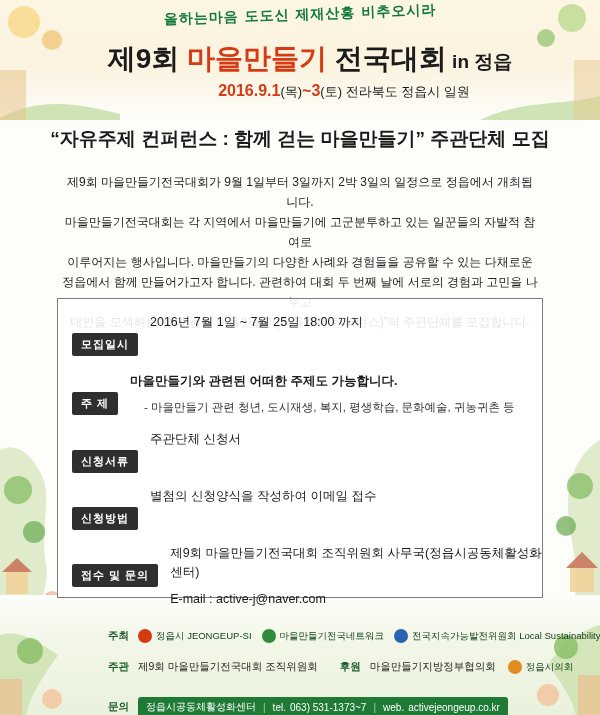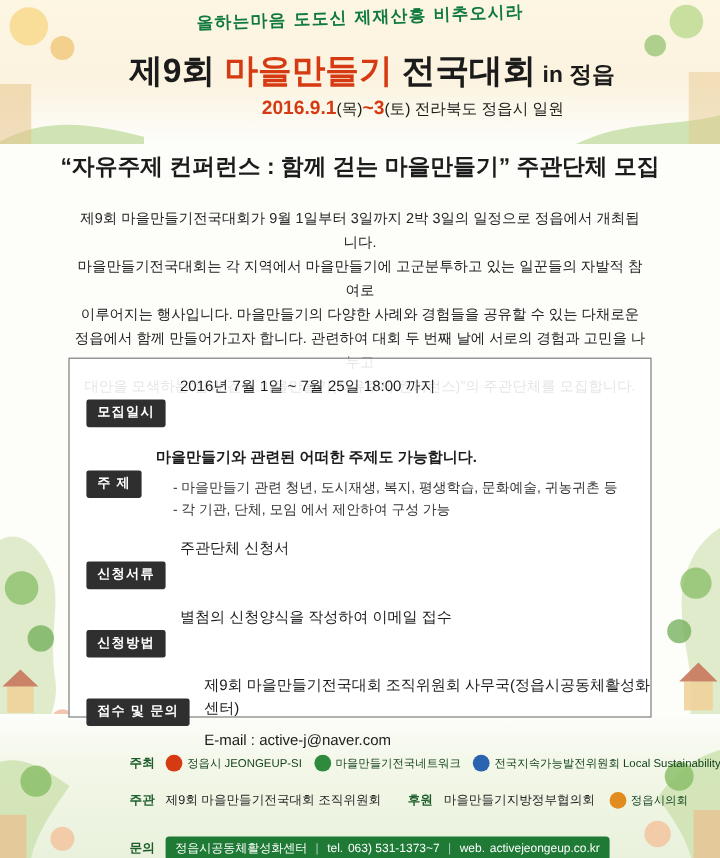--- a/index.html
+++ b/index.html
@@ -200,21 +200,20 @@
     <div class="row r1">
       <div class="tag">모집일시</div>
       <div class="row-body">2016년 7월 1일 ~ 7월 25일 18:00 까지</div>
     </div>
 
     <div class="row r2">
       <div class="tag">주    제</div>
       <div class="row-body">
         <div class="strong">마을만들기와 관련된 어떠한 주제도 가능합니다.</div>
         <div class="sub-li" style="margin-top:7px">- 마을만들기 관련 청년, 도시재생, 복지, 평생학습, 문화예술, 귀농귀촌 등</div>
-        <div class="sub-li">- 각 기관, 단체, 모임 에서 제안하여 구성 가능</div>
       </div>
     </div>
 
     <div class="row r3">
       <div class="tag">신청서류</div>
       <div class="row-body">주관단체 신청서</div>
     </div>
 
     <div class="row r4">
       <div class="tag">신청방법</div>

